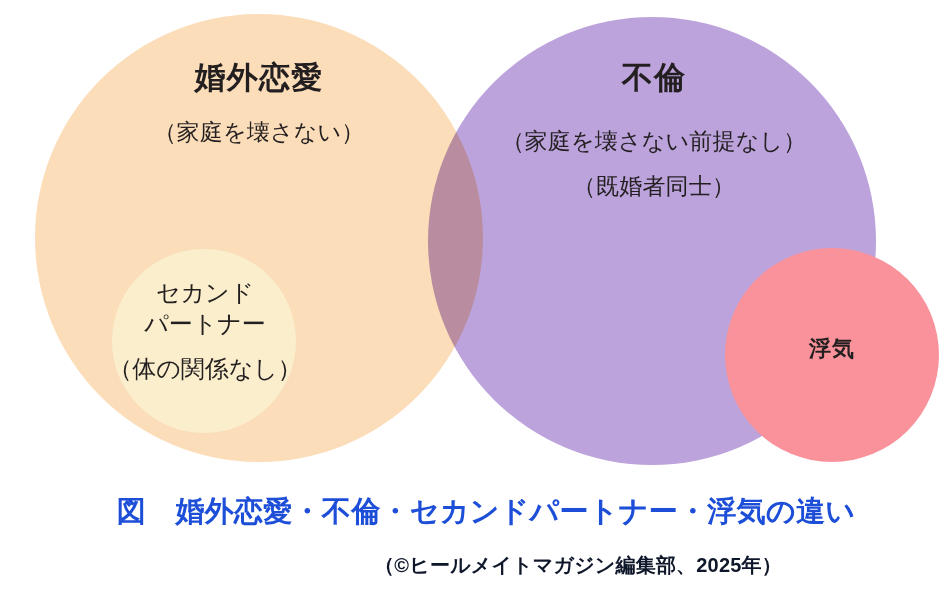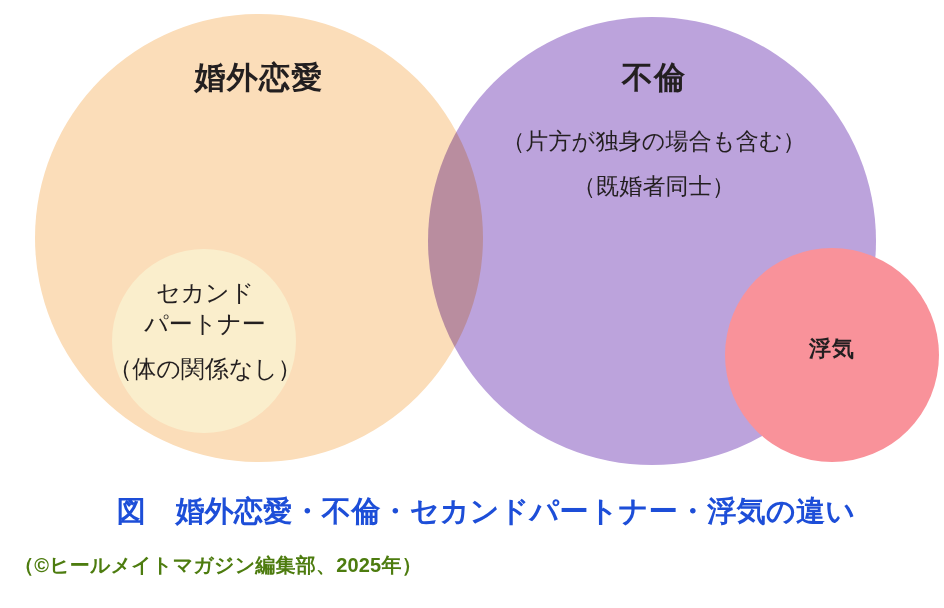--- a/index.html
+++ b/index.html
@@ -110,24 +110,24 @@
     color: #1d4ed8;
     letter-spacing: 0.01em;
     white-space: nowrap;
   }
 
   #credit {
     position: absolute;
     left: 0;
     top: 552px;
     width: 768px;
-    text-align: left;
+    text-align: right;
     font-size: 20px;
     font-weight: 700;
-    color: #4d7c0f;
+    color: #0f172a;
     letter-spacing: 0.01em;
     white-space: nowrap;
   }
 </style>
 </head>
 <body>
 
 <div id="figure" style="background: rgb(255, 255, 255);">
 
   <svg class="venn-svg" viewBox="0 0 944 608">
@@ -136,25 +136,26 @@
 
     <circle id="c-furin" cx="638" cy="241" r="224" style="mix-blend-mode: multiply;" fill="#BCA3DC"></circle>
 
     <circle id="c-second" cx="190" cy="341" r="92" fill="#FAEECC"></circle>
 
     <circle id="c-uwaki" cx="818" cy="355" r="107" fill="#F9929A"></circle>
   </svg>
 
   <div class="label-block" id="konngai-group">
     <div class="heading">婚外恋愛</div>
+    <div class="sub">（家庭を壊さない）</div>
   </div>
 
   <div class="label-block" id="furin-group">
     <div class="heading">不倫</div>
-    <div class="sub">（片方が独身の場合も含む）</div>
+    <div class="sub">（家庭を壊さない前提なし）</div>
     <div class="sub">（既婚者同士）</div>
   </div>
 
   <div class="label-block" id="second-group">
     <div class="sp-line">セカンド</div>
     <div class="sp-line">パートナー</div>
     <div class="sp-note">（体の関係なし）</div>
   </div>
 
   <div class="label-block" id="uwaki-group">

